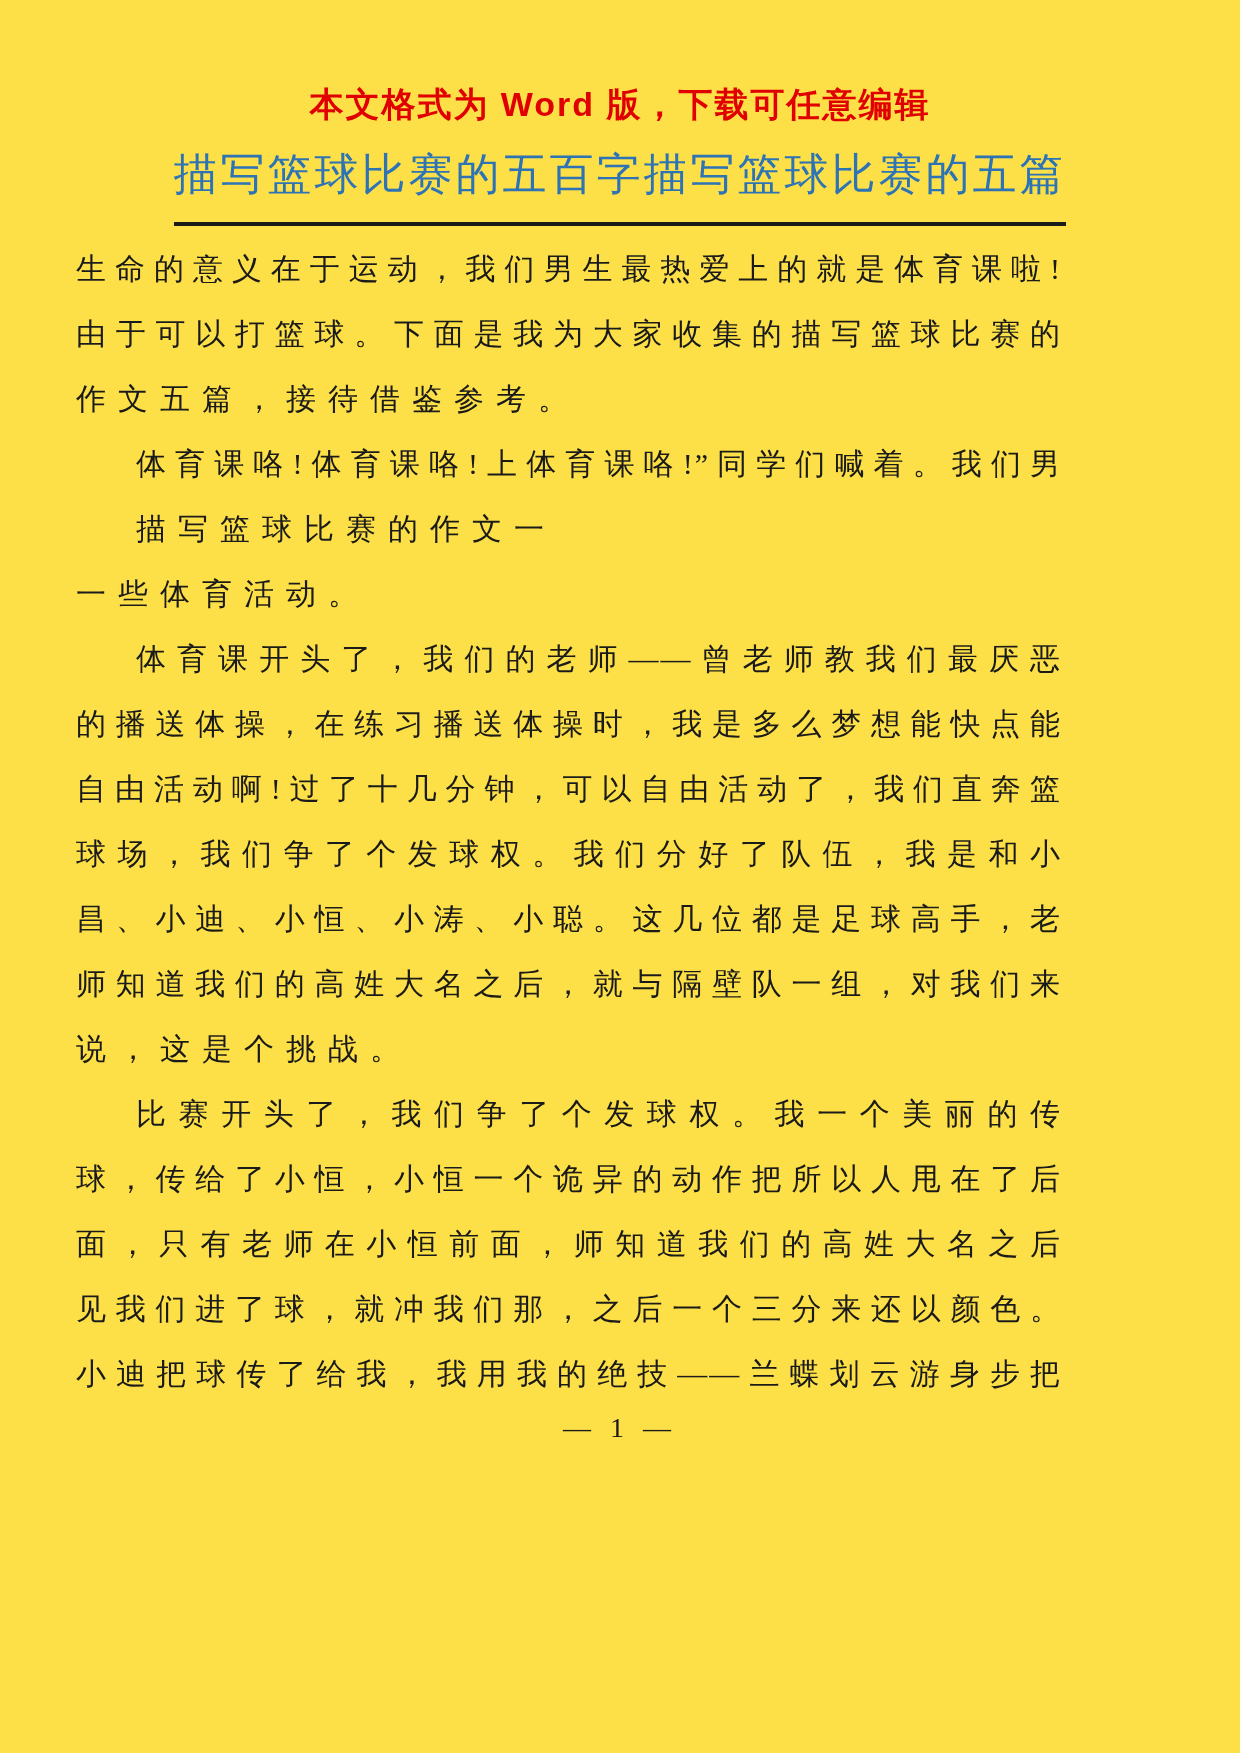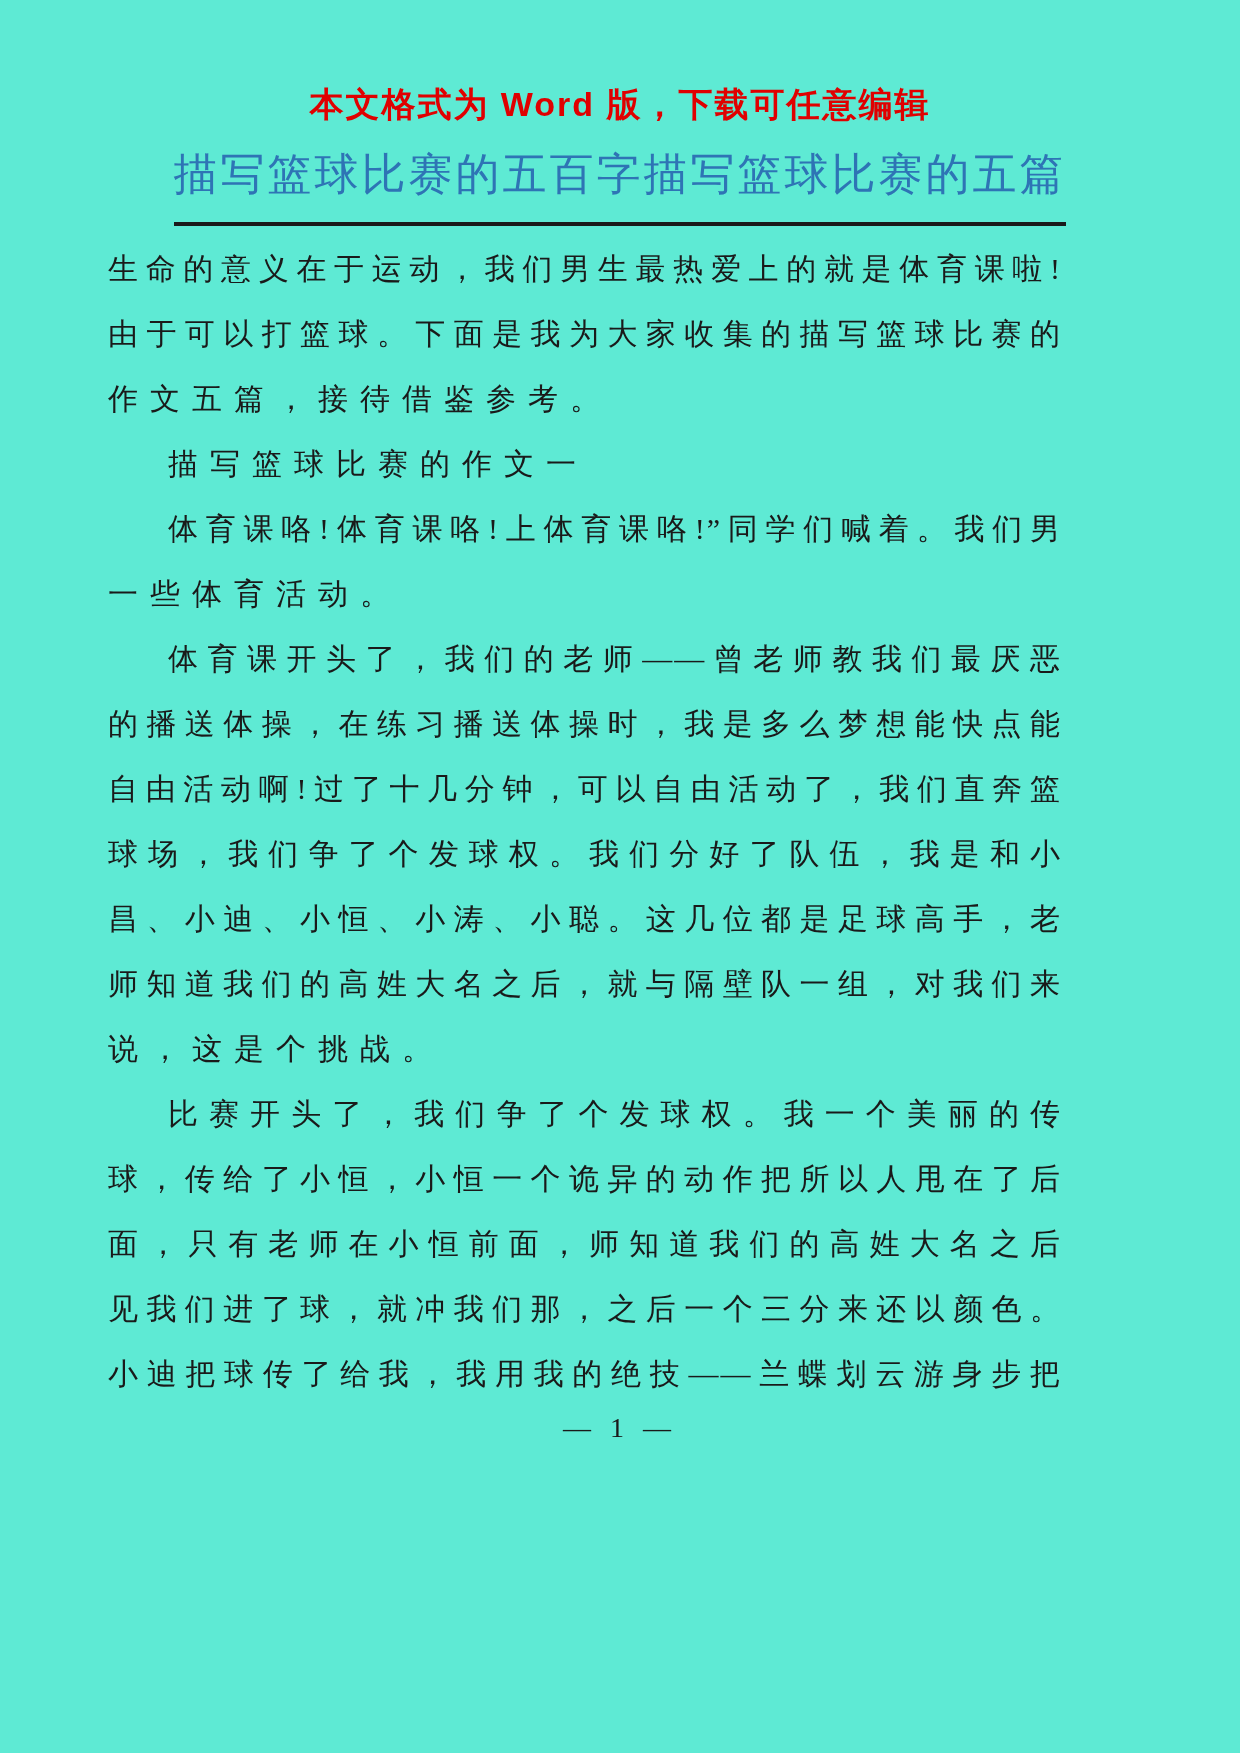--- a/index.html
+++ b/index.html
@@ -5,21 +5,21 @@
   html, body {
     margin: 0;
     padding: 0;
     background: #ffffff;
   }
   .page {
     position: relative;
     width: 1240px;
     height: 1753px;
     margin: 0 auto;
-    background: #5eead4;
+    background: #fde047;
     overflow: hidden;
     font-family: "Liberation Serif", "DejaVu Serif", serif;
     color: #1a1a1a;
   }
   .notice {
     margin-top: 82px;
     text-align: center;
     font-size: 34px;
     font-weight: bold;
     letter-spacing: 2px;
@@ -37,21 +37,21 @@
     font-weight: 500;
   }
   .title-divider {
     width: 892px;
     height: 4px;
     margin: 16px auto 0 auto;
     background: #1a1a1a;
   }
   .doc-body {
     margin-top: 10px;
-    padding-left: 108px;
+    padding-left: 76px;
     padding-right: 178px;
     font-size: 30px;
   }
   .body-line {
     line-height: 65px;
     letter-spacing: 2px;
     text-align: justify;
     text-align-last: justify;
     white-space: nowrap; 
   }
@@ -78,22 +78,22 @@
   <div class="notice">本文格式为 Word 版，下载可任意编辑</div>
 
   <div class="doc-title">描写篮球比赛的五百字描写篮球比赛的五篇</div>
 
   <div class="title-divider"></div>
 
   <div class="doc-body">
     <div class="body-line">生命的意义在于运动，我们男生最热爱上的就是体育课啦!</div>
     <div class="body-line">由于可以打篮球。下面是我为大家收集的描写篮球比赛的</div>
     <div class="body-line para-end">作文五篇，接待借鉴参考。</div>
+    <div class="body-line indent">体育课咯!体育课咯!上体育课咯!”同学们喊着。我们男</div>
     <div class="body-line para-end indent">描写篮球比赛的作文一</div>
-    <div class="body-line indent">体育课咯!体育课咯!上体育课咯!”同学们喊着。我们男</div>
     <div class="body-line para-end">一些体育活动。</div>
     <div class="body-line indent">体育课开头了，我们的老师——曾老师教我们最厌恶</div>
     <div class="body-line">的播送体操，在练习播送体操时，我是多么梦想能快点能</div>
     <div class="body-line">自由活动啊!过了十几分钟，可以自由活动了，我们直奔篮</div>
     <div class="body-line">球场，我们争了个发球权。我们分好了队伍，我是和小</div>
     <div class="body-line">昌、小迪、小恒、小涛、小聪。这几位都是足球高手，老</div>
     <div class="body-line">师知道我们的高姓大名之后，就与隔壁队一组，对我们来</div>
     <div class="body-line para-end">说，这是个挑战。</div>
     <div class="body-line indent">比赛开头了，我们争了个发球权。我一个美丽的传</div>
     <div class="body-line">球，传给了小恒，小恒一个诡异的动作把所以人甩在了后</div>

